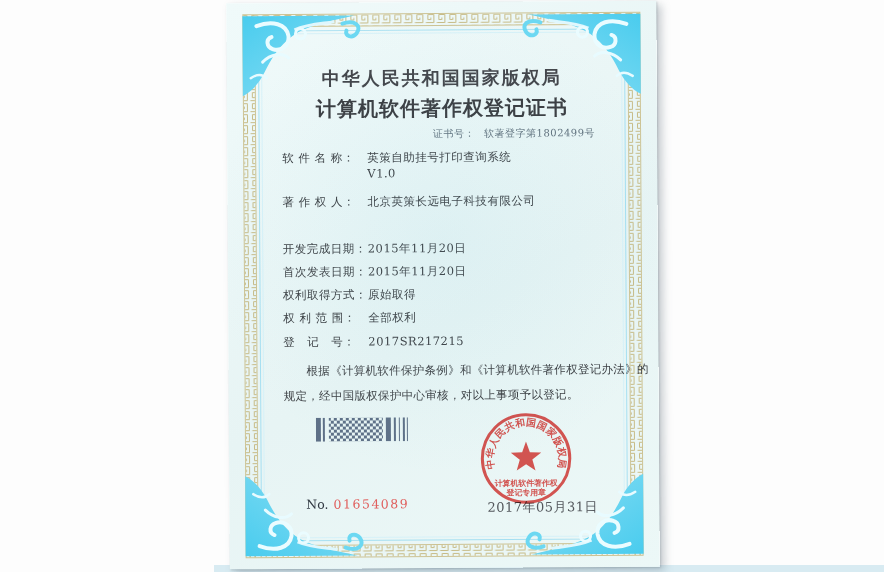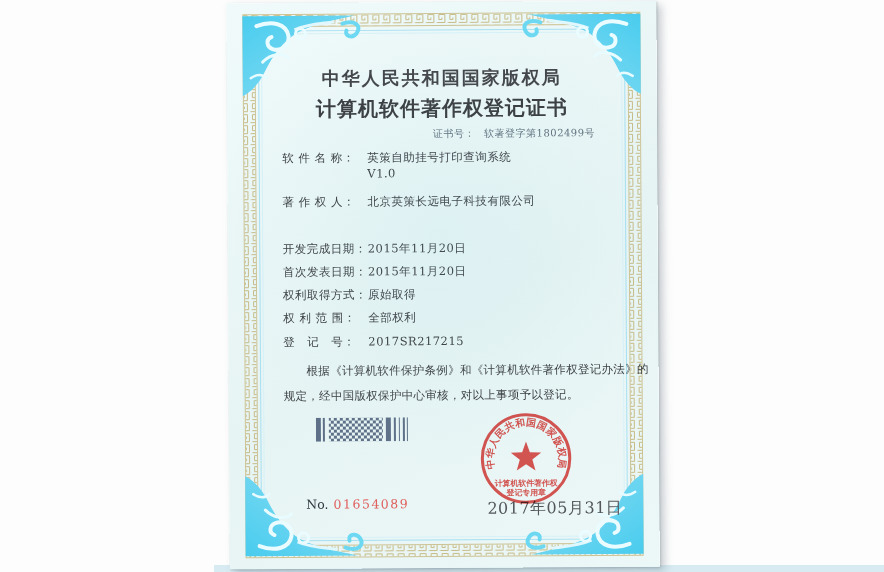--- a/index.html
+++ b/index.html
@@ -20,21 +20,21 @@
   .certno{position:absolute;top:125px;right:62px;font-size:10px;color:#60707c;letter-spacing:.5px;}
   .certno .gap{display:inline-block;width:9px;}
   .field-label{position:absolute;left:55px;font-size:11.5px;color:#3b3e42;letter-spacing:.5px;white-space:pre;}
   .field-value{position:absolute;left:140px;font-size:11.5px;color:#3b3e42;letter-spacing:.5px;white-space:pre;}
   .statement-line{position:absolute;left:55px;font-size:11.5px;color:#3b3e42;letter-spacing:.3px;white-space:pre;}
   .indent{padding-left:23px;}
   .barcode{position:absolute;left:87px;top:415px;}
   .serial{position:absolute;left:77px;top:494px;font-size:12.5px;}
   .serial .prefix{color:#333b44;}
   .serial .num{color:#e0605e;letter-spacing:1.5px;margin-left:5px;}
-  .issue-date{position:absolute;left:258px;top:497px;font-size:16px;color:#53575c;letter-spacing:.5px;z-index:4;}
+  .issue-date{position:absolute;left:258px;top:497px;font-size:13px;color:#53575c;letter-spacing:.5px;z-index:4;}
   .seal{position:absolute;left:250px;top:410px;z-index:5;opacity:.88;mix-blend-mode:multiply;}
 </style>
 </head>
 <body>
 
 <div class="stage">
   <div class="desk-strip"></div>
 
   <div class="paper">
 

